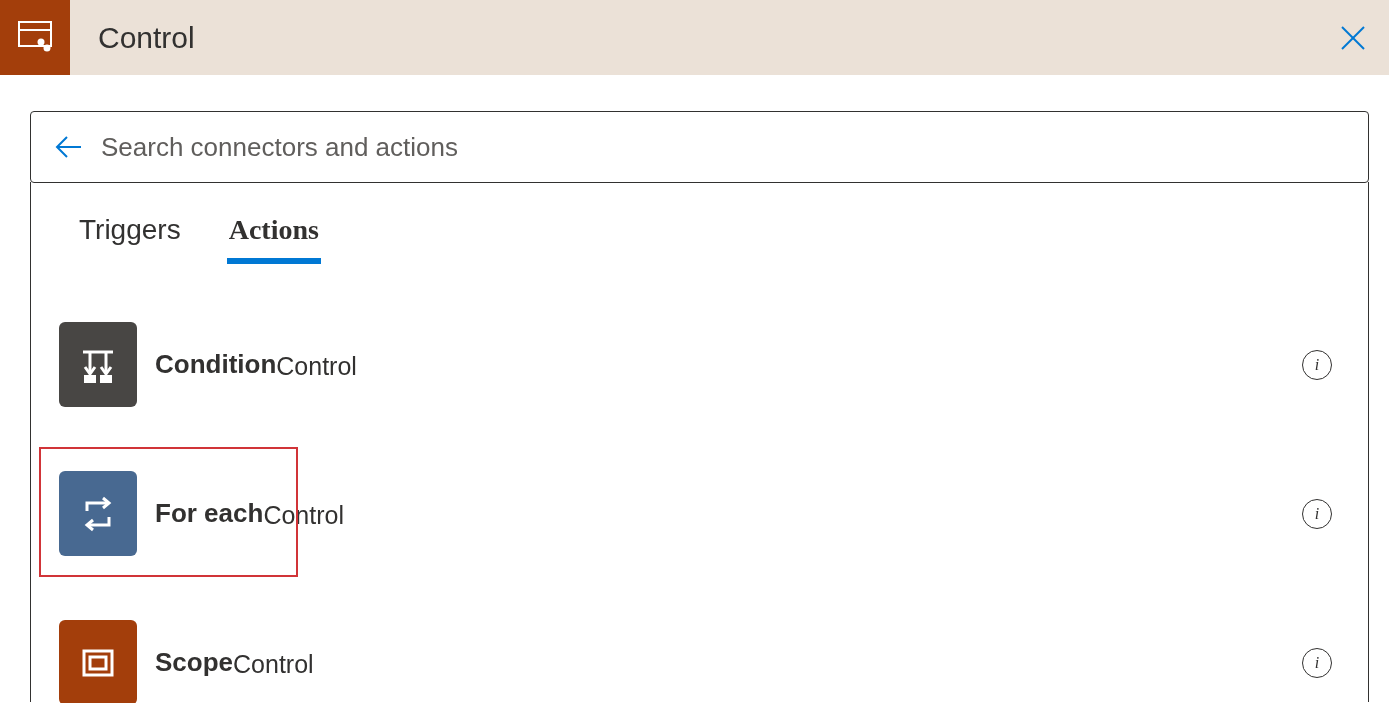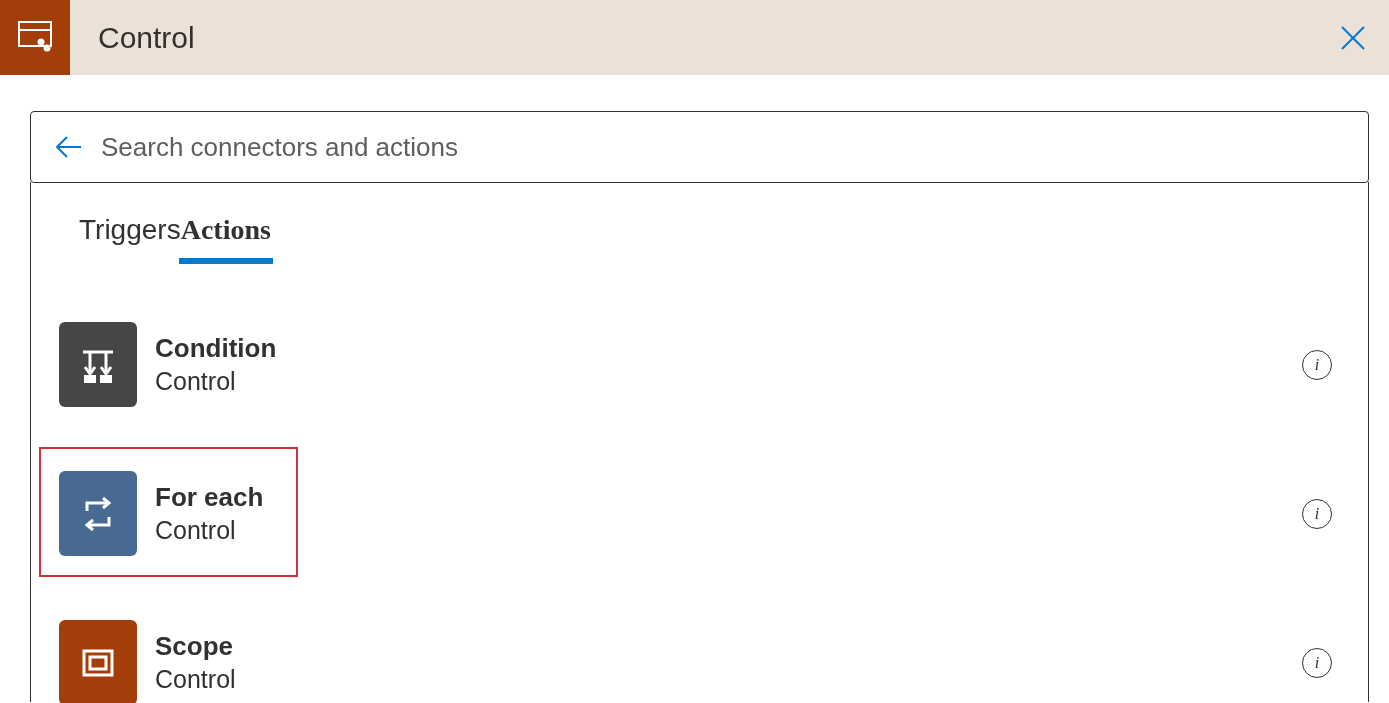--- a/index.html
+++ b/index.html
@@ -83,20 +83,21 @@
     .panel {
       border-left: 1px solid #323130;
       border-right: 1px solid #323130;
       border-bottom: none;
       margin-top: -1px;
       padding-top: 32px;
       height: 520px;
     }
     .tabs {
       display: flex;
+      gap: 48px;
       padding-left: 48px;
     }
     .tab {
       font-size: 28px;
       color: #323130;
       font-weight: 400;
       cursor: pointer;
       background: none;
       border: none;
       font-family: inherit;
@@ -146,21 +147,21 @@
       border-radius: 6px;
       display: flex;
       align-items: center;
       justify-content: center;
       flex-shrink: 0;
       margin-right: 18px;
     }
     .ic-condition { background: #484644; }
     .ic-foreach { background: #486991; }
     .ic-scope { background: #a33e0b; }
-    .action-text { display: flex; flex-direction: column; }
+    .action-text { display: flex; flex-direction: row; }
     .action-title {
       font-size: 26px;
       font-weight: 600;
       color: #323130;
       line-height: 1.2;
     }
     .action-sub {
       font-size: 25px;
       font-weight: 400;
       color: #323130;

